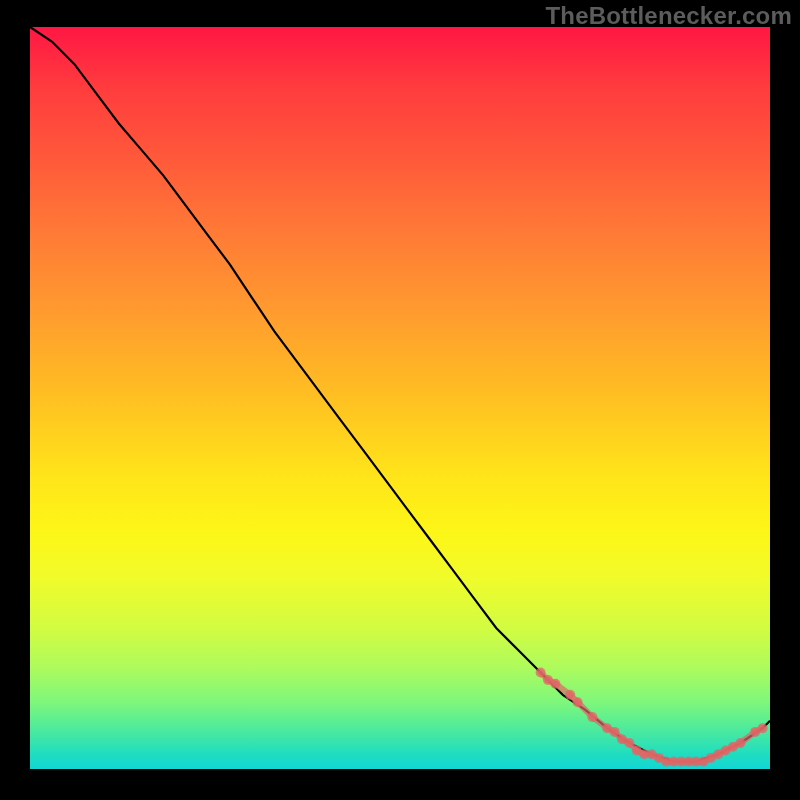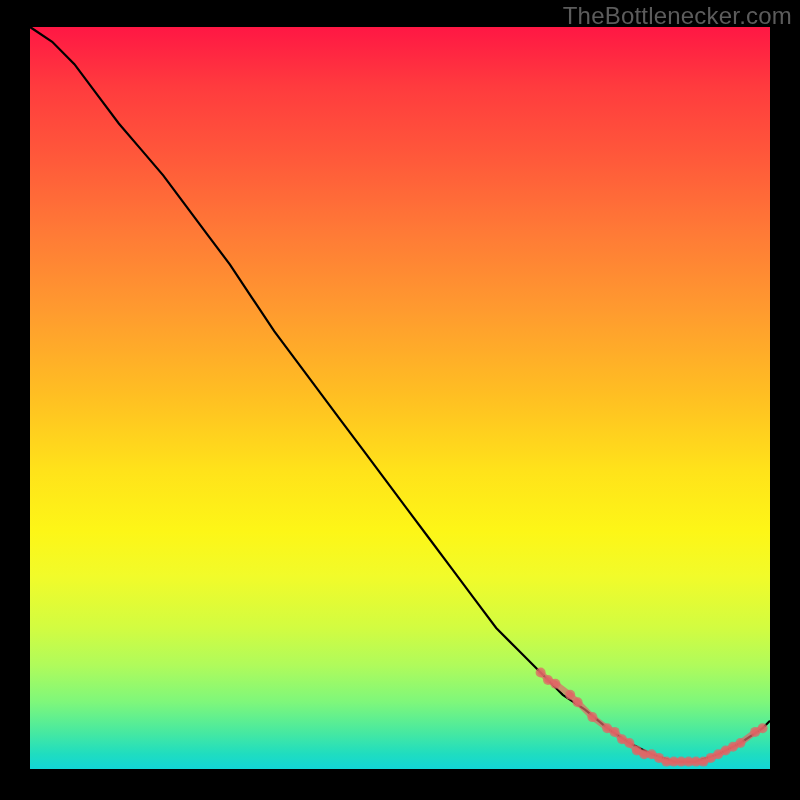--- a/index.html
+++ b/index.html
@@ -16,21 +16,21 @@
     width: 800px;
     height: 800px;
     background: #000000;
   }
   .watermark {
     position: absolute;
     top: 2px;
     right: 8px;
     color: #5c5c5c;
     font-size: 24px;
-    font-weight: 400;
+    font-weight: 700;
     letter-spacing: 0.2px;
   }
   .plot-outer {
     position: absolute;
     left: 30px;
     top: 27px;
     width: 740px;
     height: 742px;
     background: #000;
   }

